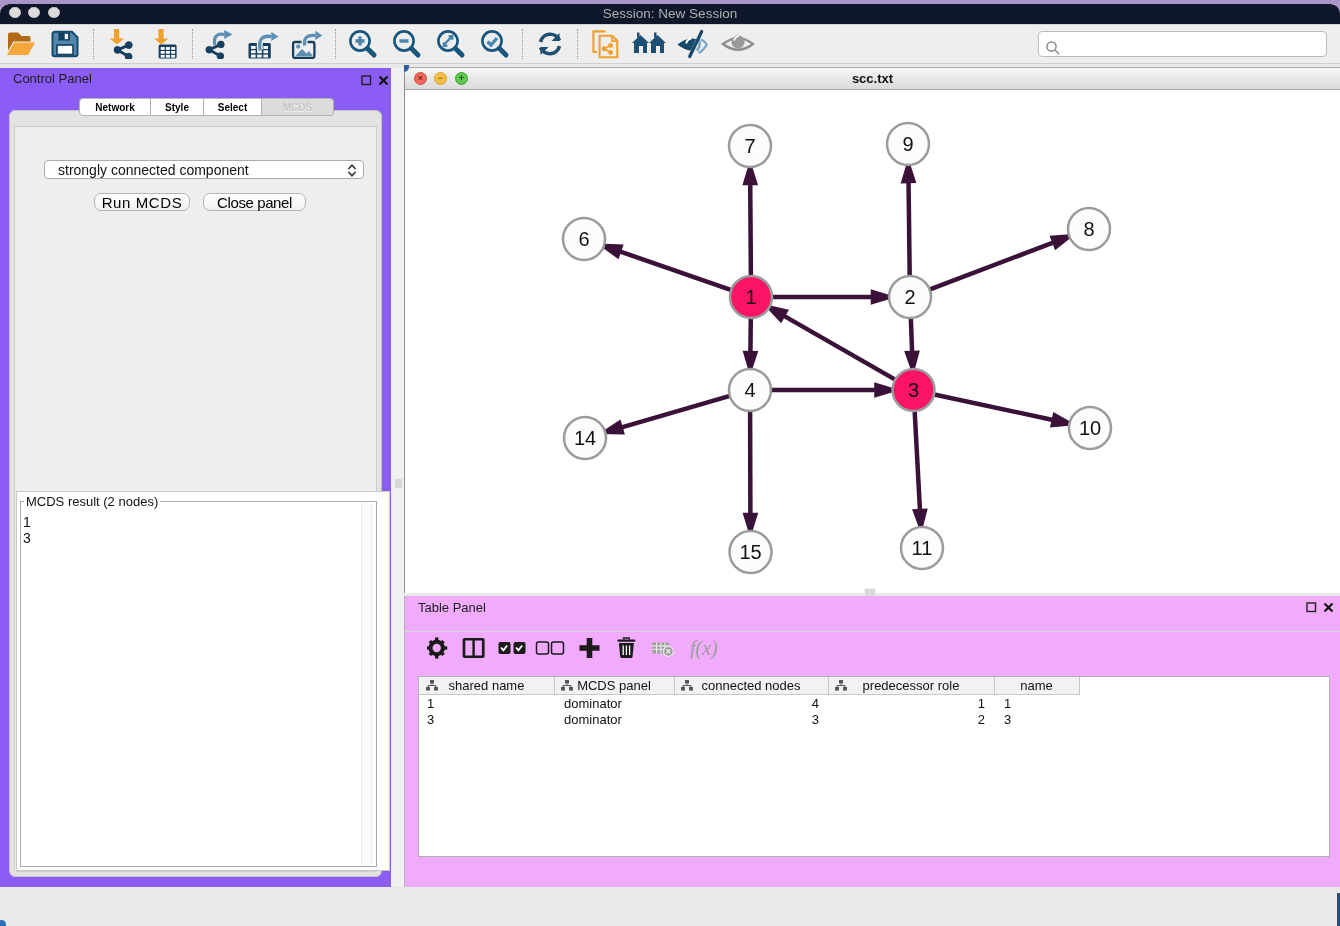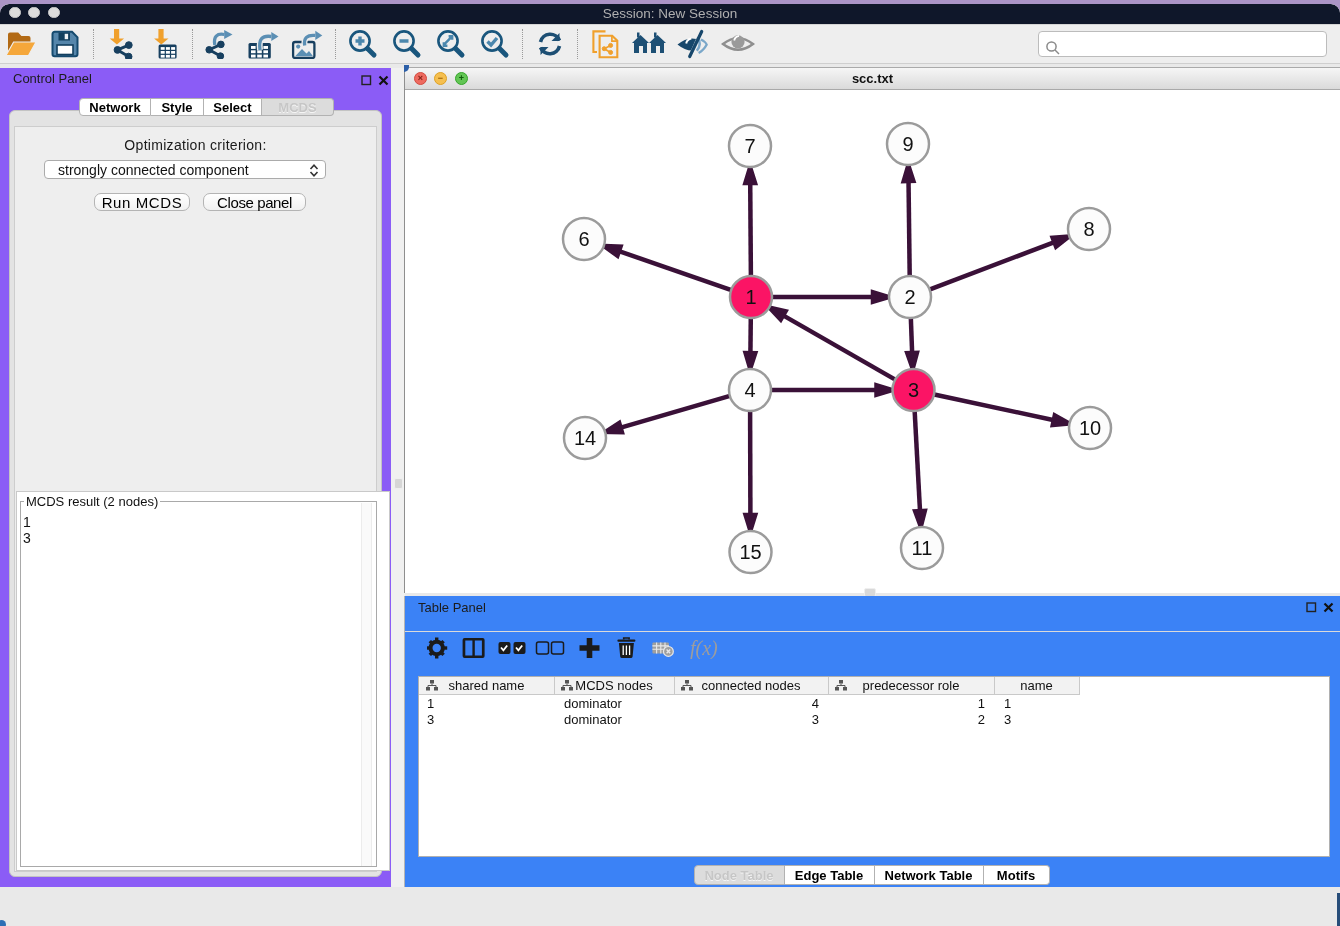--- a/index.html
+++ b/index.html
@@ -22,24 +22,24 @@
 #gutter{position:absolute;left:391px;top:64px;width:14px;bottom:39px;background:#f0f0f0}
 #statusbar{position:absolute;left:0;right:0;bottom:0;height:38px;background:#ececec;
  border-top:1px solid #c6c6c6}
 #netwin{position:absolute;left:404px;top:63px;width:936px;height:526px;
  border-left:1px solid #8e8e8e;border-top:1px solid #aaa;box-sizing:border-box;background:#fff}
 #nettitle{position:absolute;left:0;top:0;right:0;height:21px;
  background:linear-gradient(#f6f6f6,#dadada);border-bottom:1px solid #a9a9a9;border-radius:5px 0 0 0}
 .nl{position:absolute;top:3.5px;width:13px;height:13px;border-radius:50%;box-sizing:border-box;
  display:flex;align-items:center;justify-content:center;font-size:9px;font-weight:700;line-height:1}
 #tpanel{position:absolute;left:404px;top:592px;width:936px;bottom:39px;
- border-left:1px solid #b5b5b5;box-sizing:border-box;background:#3b82f6}
+ border-left:1px solid #b5b5b5;box-sizing:border-box;background:#f0abfc}
 .paneltitle{font-size:13px;color:#1c1c1c}
 .wicon{position:absolute;width:11px;height:11px}
-.tabs{position:absolute;display:flex;font-size:13px}
+.tabs{position:absolute;display:flex;font-size:10px}
 .tab{border:1px solid #b2b2b2;border-left:none;background:#fff;color:#000;font-weight:700;
  display:flex;align-items:center;justify-content:center;box-sizing:border-box}
 .tab.first{border-left:1px solid #b2b2b2;border-radius:4px 0 0 4px}
 .tab.last{border-radius:0 4px 4px 0}
 .tab.sel{background:#dcdcdc;color:#c6c6c6;text-shadow:0 1px 0 #f5f5f5}
 svg{display:block}
 .hl{position:absolute;top:0;height:17px;line-height:17px;text-align:center;font-size:13px;color:#111}
 .cell{position:absolute;font-size:13px;color:#111;height:16px;line-height:16px}
 .hico{position:absolute;top:3px;width:12px;height:11px}
 </style></head>
@@ -238,22 +238,21 @@
         <path d="M1.5 1.5 L9.5 9.5 M9.5 1.5 L1.5 9.5" stroke="#111" stroke-width="2.2"></path>
       </svg>
     <div style="position:absolute;left:9px;top:42px;width:373px;bottom:10px;background:#e3e3e3;border:1px solid #c3c3c3;border-radius:6px;box-sizing:border-box"></div>
     <div class="tabs" style="left:79px;top:30px;height:18px">
       <div class="tab first" style="width:72px">Network</div>
       <div class="tab" style="width:53px">Style</div>
       <div class="tab" style="width:58px">Select</div>
       <div class="tab sel last" style="width:72px">MCDS</div>
     </div>
     <div style="position:absolute;left:14px;top:58px;width:363px;bottom:15px;background:#eeeeee;border:1px solid #cdcdcd;box-sizing:border-box"></div>
-    <div style="position:absolute;left:0px;top:69px;width:391px;text-align:center;font-size:14px;letter-spacing:0.3px;color:#1a1a1a">Optimization criterion:</div>
-    <div style="position:absolute;left:44px;top:92px;width:282px;height:19px;background:#fff;border:1px solid #ababab;border-radius:4px;box-sizing:border-box">
+    <div style="position:absolute;left:44px;top:92px;width:320px;height:19px;background:#fff;border:1px solid #ababab;border-radius:4px;box-sizing:border-box">
       <div style="position:absolute;left:13px;top:1px;font-size:14px;color:#111">strongly connected component</div>
       <svg style="position:absolute;right:6px;top:2.5px" width="10" height="13" viewBox="0 0 10 13">
         <path d="M1.5 5 L5 1.2 L8.5 5" stroke="#333" stroke-width="1.6" fill="none"></path>
         <path d="M1.5 8 L5 11.8 L8.5 8" stroke="#333" stroke-width="1.6" fill="none"></path>
       </svg>
     </div>
     <div style="position:absolute;left:94px;top:125px;width:96px;height:18px;background:linear-gradient(#ffffff,#f1f1f1);border:1px solid #b4b4b4;border-radius:7px;box-sizing:border-box;display:flex;align-items:center;justify-content:center;font-size:15px;letter-spacing:0.6px">Run MCDS</div>
     <div style="position:absolute;left:203px;top:125px;width:103px;height:18px;background:linear-gradient(#ffffff,#f1f1f1);border:1px solid #b4b4b4;border-radius:7px;box-sizing:border-box;display:flex;align-items:center;justify-content:center;font-size:15px;letter-spacing:-0.4px">Close panel</div>
     <div style="position:absolute;left:16px;top:423px;width:374px;height:380px;background:#fff;border:1px solid #c9c9c9;box-sizing:border-box">
       <div style="position:absolute;left:3px;top:9px;right:12px;bottom:3px;border:1px solid #a9a9a9"></div>
@@ -415,37 +414,31 @@
         </svg>
       <svg class="hico" style="left:416px" viewBox="0 0 12 11">
           <g fill="#555">
             <rect x="4" y="0" width="4" height="3.5"></rect>
             <rect x="0" y="7" width="4" height="3.5"></rect>
             <rect x="8" y="7" width="4" height="3.5"></rect>
             <path d="M6 3.5 V5.5 M2 7 V5.5 H10 V7" stroke="#555" fill="none"></path>
           </g>
         </svg>
       <div class="hl" style="left:0px;width:135px">shared name</div>
-      <div class="hl" style="left:135px;width:120px">MCDS nodes</div>
+      <div class="hl" style="left:135px;width:120px">MCDS panel</div>
       <div class="hl" style="left:255px;width:154px">connected nodes</div>
       <div class="hl" style="left:409px;width:166px">predecessor role</div>
       <div class="hl" style="left:575px;width:85px">name</div>
       <div class="cell" style="left:8px;top:19px">1</div>
       <div class="cell" style="left:145px;top:19px">dominator</div>
       <div class="cell" style="left:340px;top:19px;width:60px;text-align:right">4</div>
       <div class="cell" style="left:506px;top:19px;width:60px;text-align:right">1</div>
       <div class="cell" style="left:585px;top:19px">1</div>
       <div class="cell" style="left:8px;top:35px">3</div>
       <div class="cell" style="left:145px;top:35px">dominator</div>
       <div class="cell" style="left:340px;top:35px;width:60px;text-align:right">3</div>
       <div class="cell" style="left:506px;top:35px;width:60px;text-align:right">2</div>
       <div class="cell" style="left:585px;top:35px">3</div>
     </div>
-    <div class="tabs" style="left:288.5px;top:269px;height:20px">
-      <div class="tab first sel" style="width:91px">Node Table</div>
-      <div class="tab" style="width:90px">Edge Table</div>
-      <div class="tab" style="width:109px">Network Table</div>
-      <div class="tab last" style="width:66px">Motifs</div>
-    </div>
   </div>
 </div>
 <div style="position:absolute;left:1337px;top:893px;width:3px;height:33px;background:#274d79"></div>
 <div style="position:absolute;left:-3px;top:920px;width:9px;height:9px;border-radius:50%;background:#2e6eb5"></div>
 
 </body></html>

